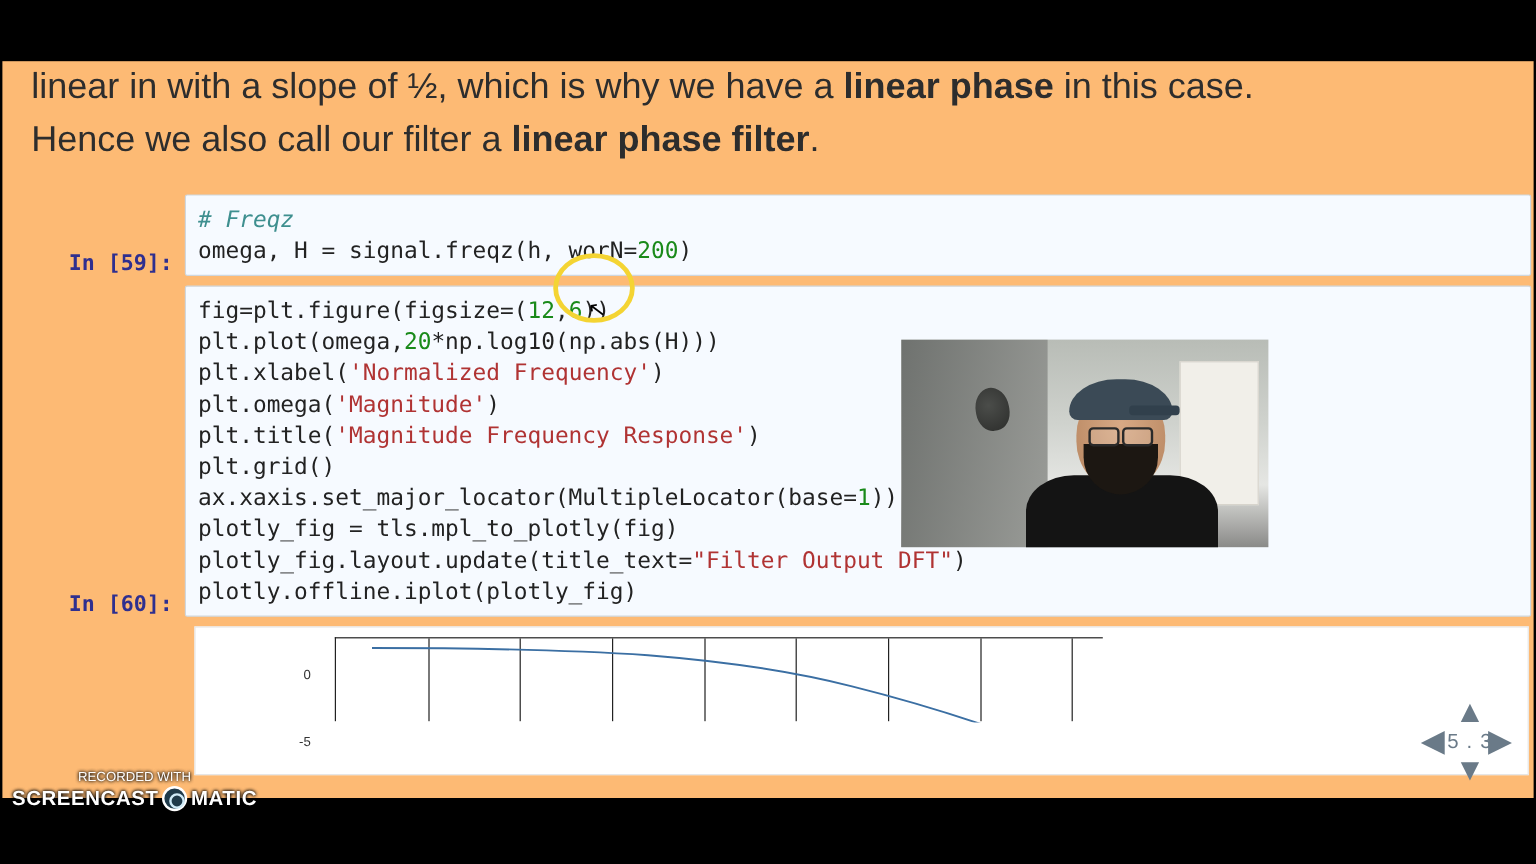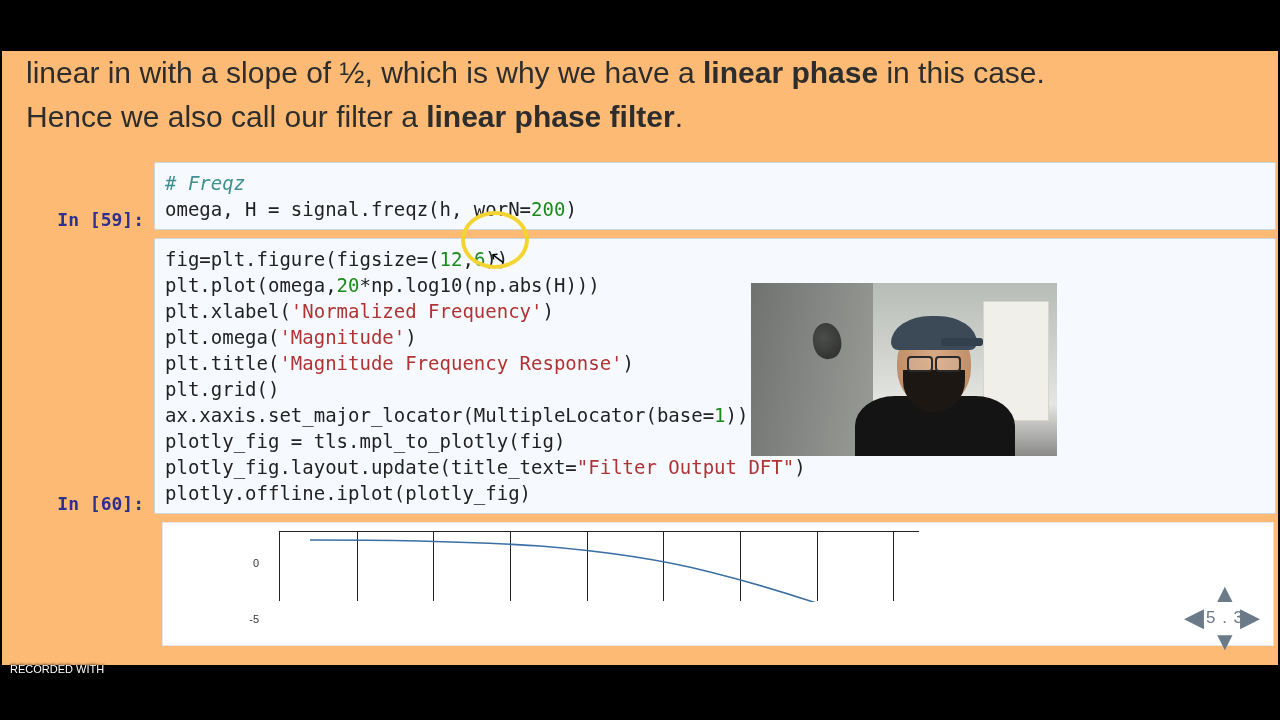--- a/index.html
+++ b/index.html
@@ -299,13 +299,18 @@
 <div class="nav-arrows">
   <div class="arrow up">▲</div>
   <div class="arrow left">◀</div>
   <div class="slide-num">5 . 3</div>
   <div class="arrow right">▶</div>
   <div class="arrow down">▼</div>
 </div>
 
 <div class="watermark">
   <div>RECORDED WITH</div>
+  <div class="row2">
+    <span>SCREENCAST</span>
+    <span class="som-logo"></span>
+    <span>MATIC</span>
+  </div>
 </div>
 
 </body></html>

